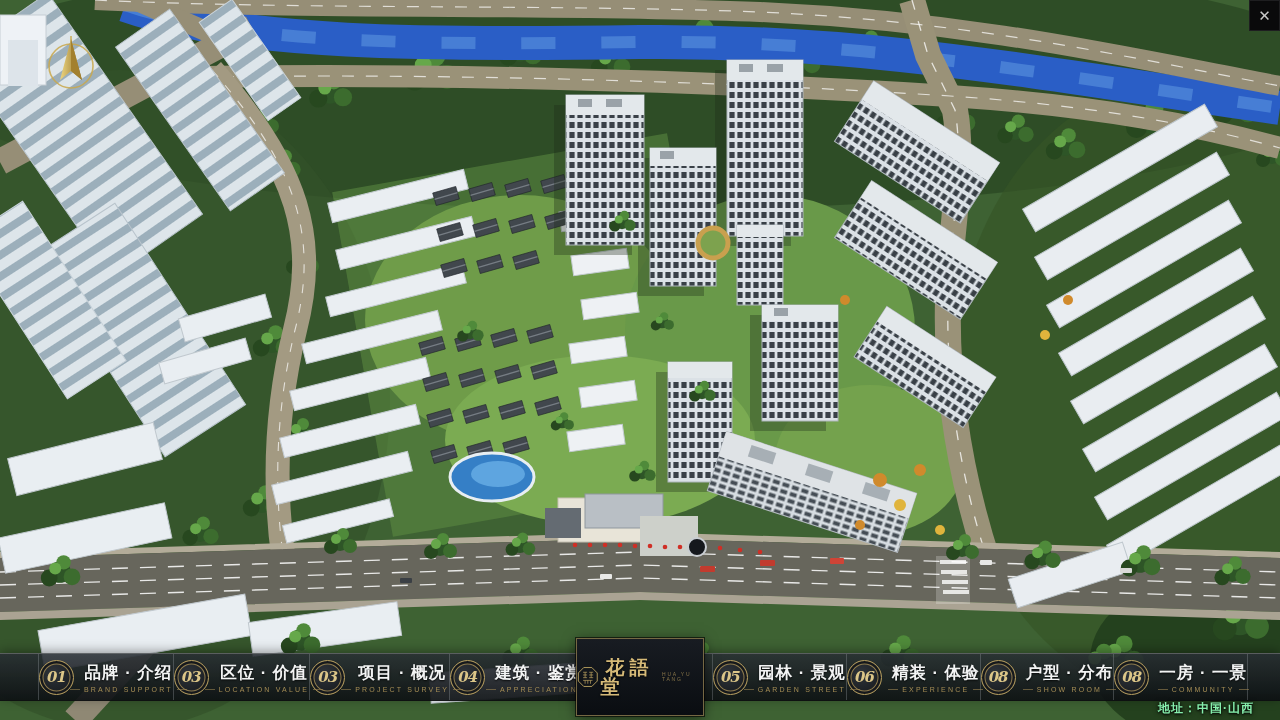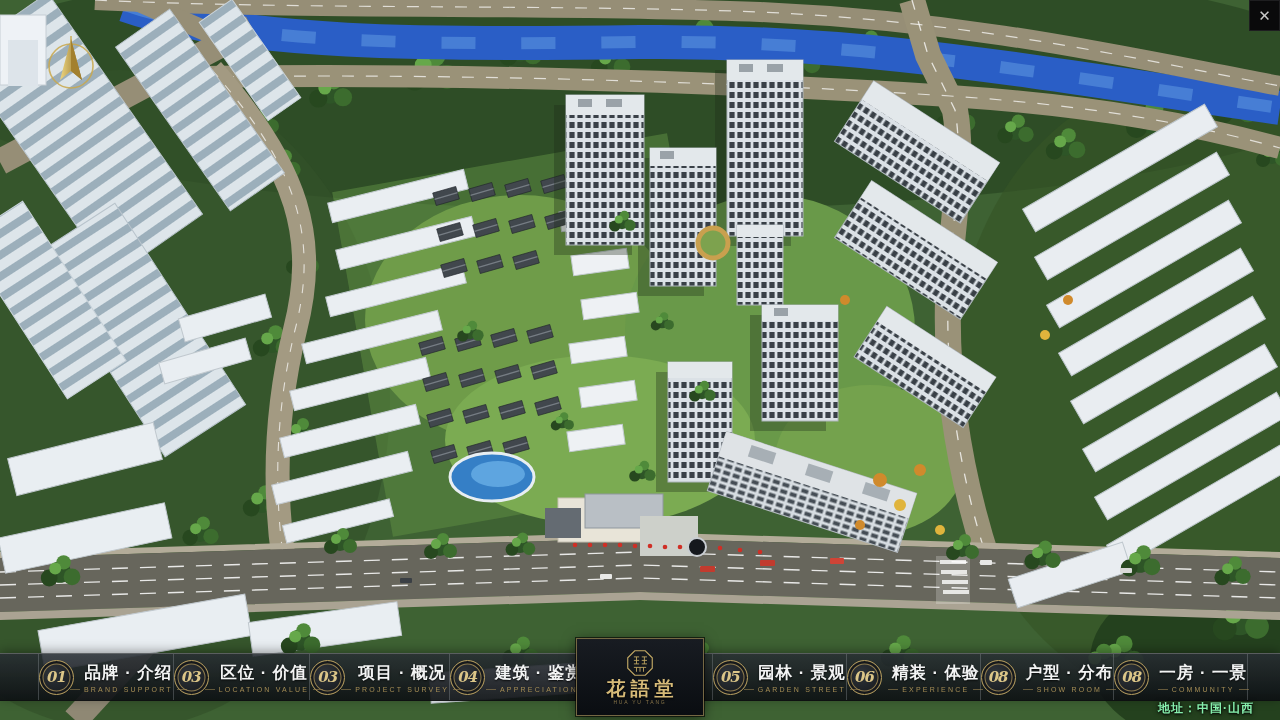--- a/index.html
+++ b/index.html
@@ -32,21 +32,21 @@
       background:rgba(165,141,85,.55);}
   .en::before{left:-14px;} .en::after{right:-14px;}
   .spacer{width:128px;flex:none;}
 
   
   .logo{position:absolute;left:50%;bottom:4px;transform:translateX(-50%);
         width:126px;height:76px;z-index:5;cursor:pointer;
         background:linear-gradient(180deg,#181c22,#0a0d11);
         border:1px solid #756844;
         box-shadow:0 0 0 1px rgba(0,0,0,.6),0 2px 12px rgba(0,0,0,.55);
-        display:flex;flex-direction:column;align-items:center;justify-content:center;gap:2px;}
+        display:flex;flex-direction:row;align-items:center;justify-content:center;gap:2px;}
   .seal{width:28px;height:28px;}
   .logo-title{font-family:"DejaVu Serif",serif;font-size:19px;font-weight:700;color:#d6ba78;
         letter-spacing:5px;text-indent:5px;line-height:1;text-shadow:0 1px 2px #000;}
   .logo-sub{font-size:5px;color:#8a764a;letter-spacing:1.8px;line-height:1;}
 
   
   .compass{position:absolute;left:42px;top:30px;width:58px;height:64px;z-index:2;cursor:pointer;}
   .close{position:absolute;top:0;right:0;width:31px;height:31px;z-index:6;cursor:pointer;
          background:#0a0a0b;border:1px solid #1e1e20;display:grid;place-items:center;
          color:#c9c9c9;font-size:15px;line-height:1;padding:0;}

